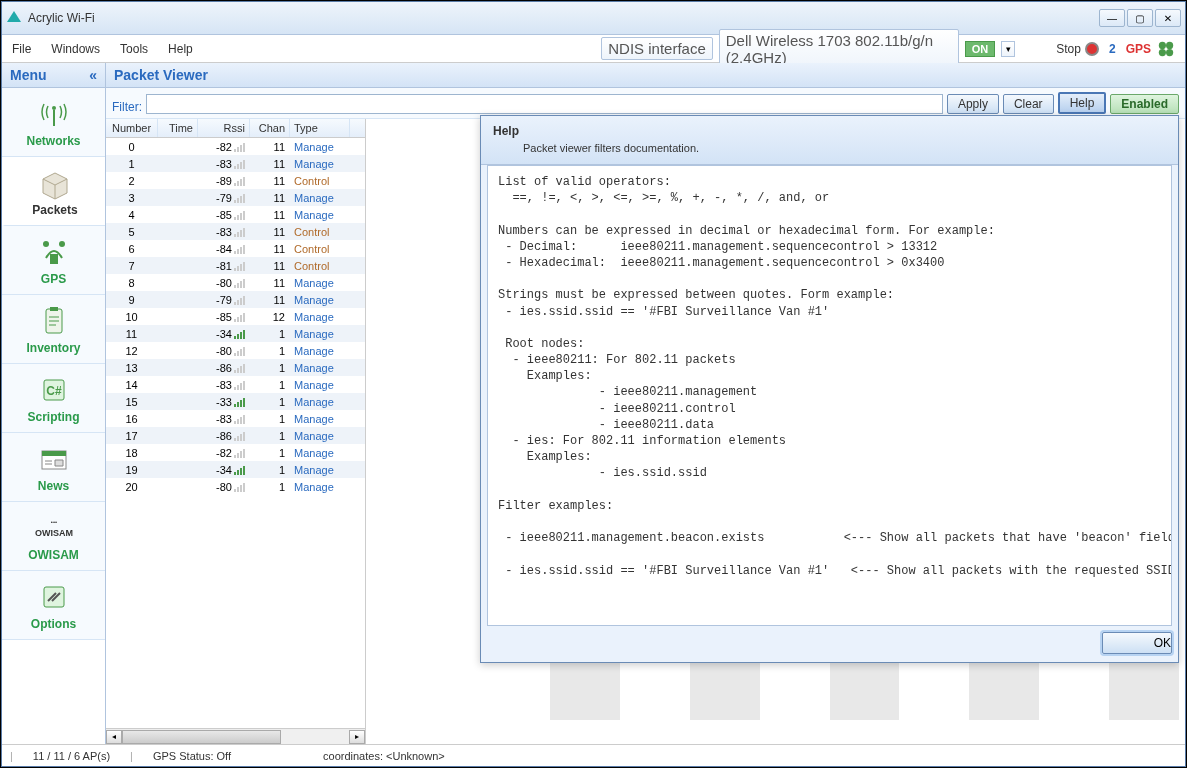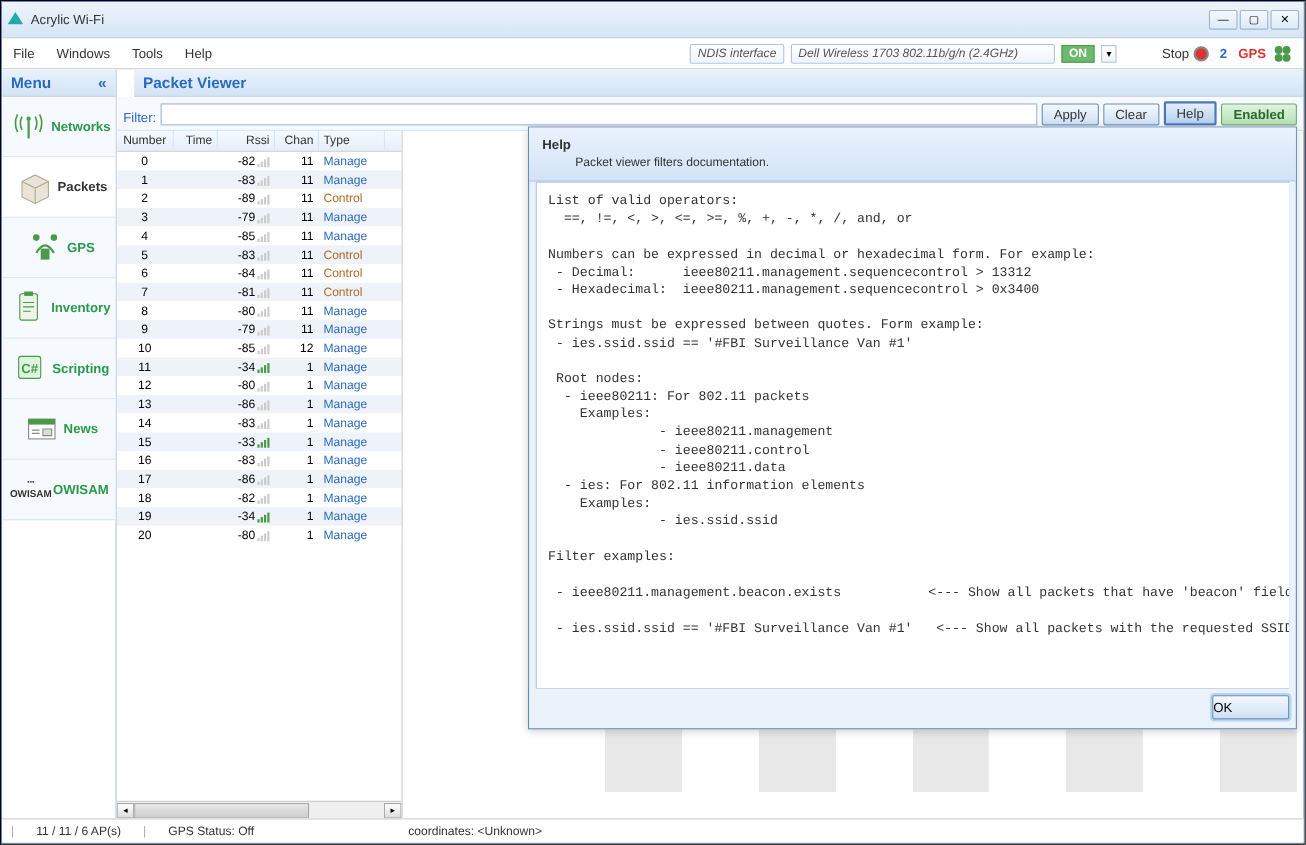--- a/index.html
+++ b/index.html
@@ -6,38 +6,38 @@
 body { font-family: "Segoe UI", Tahoma, sans-serif; font-size: 12px; background: #000; width: 1187px; height: 768px; overflow: hidden; position: relative; }
 .window { position: absolute; top: 1px; left: 1px; right: 1px; bottom: 1px; background: #fff; border: 1px solid #5a7ca8; display: flex; flex-direction: column; }
 .titlebar { height: 28px; background: linear-gradient(#eef4fb, #d6e5f5); display: flex; align-items: center; padding: 16px 4px; border-bottom: 1px solid #b0c4de; justify-content: flex-end; }
 .titlebar-icon { width: 16px; height: 16px; margin-right: 6px; }
 .titlebar-text { flex: 1; color: #333; font-size: 12px; }
 .win-btns { display: flex; gap: 2px; }
 .win-btn { width: 26px; height: 18px; background: linear-gradient(#f5f9fd,#dce9f7); border: 1px solid #9db5cf; border-radius: 2px; display: flex; align-items: center; justify-content: center; font-size: 10px; cursor: pointer; }
 .menubar { height: 28px; display: flex; align-items: center; padding: 0 10px; gap: 20px; border-bottom: 1px solid #ccc; background: #fff; }
 .menubar-item { color: #333; cursor: pointer; }
 .toolbar-right { margin-left: auto; display: flex; align-items: center; gap: 6px; }
-.combo { border: 1px solid #b0c4de; background: linear-gradient(#fff,#eef4fb); padding: 2px 6px; border-radius: 2px; font-size: 11px; color: #555; font-style: italic; }
+.combo { border: 1px solid #b0c4de; background: linear-gradient(#fff,#eef4fb); padding: 2px 6px; border-radius: 2px; font-size: 15px; color: #555; }
 .on-badge { background: #6db96d; color: #fff; padding: 1px 6px; font-weight: bold; border: 1px solid #4a9a4a; font-size: 11px; }
 .dropdown-arrow { width: 14px; border: 1px solid #b0c4de; background: linear-gradient(#fff,#eef4fb); text-align: center; font-size: 9px; padding: 2px 0; }
 .stop-btn { display: flex; align-items: center; gap: 4px; color: #333; cursor: pointer; margin-left: 35px; }
 .stop-icon { width: 14px; height: 14px; border-radius: 50%; background: #d33; border: 2px solid #888; }
 .count-badge { color: #2a6abf; font-weight: bold; margin: 0 4px; }
 .gps-badge { color: #d33; font-weight: bold; }
 .clover { width: 18px; height: 18px; color: #4a9a4a; }
 .body-row { flex: 1; display: flex; overflow: hidden; }
 .sidebar { width: 104px; border-right: 1px solid #b0c4de; display: flex; flex-direction: column; background: #fff; }
 .sidebar-header { background: linear-gradient(#eaf2fc,#d3e3f6); color: #2a6abf; font-weight: bold; padding: 4px 8px; border-bottom: 1px solid #b0c4de; display: flex; justify-content: space-between; align-items: center; font-size: 14px; }
-.sidebar-item { display: flex; flex-direction: row; align-items: center; justify-content: center; padding: 8px 0; border-bottom: 1px solid #d6e5f5; cursor: pointer; background: #f6fafe; }
+.sidebar-item { display: flex; flex-direction: column; align-items: center; justify-content: center; padding: 8px 0; border-bottom: 1px solid #d6e5f5; cursor: pointer; background: #f6fafe; }
 .sidebar-item.active { background: #fff; border-left: 3px solid #fff; }
 .sidebar-item .icon { width: 40px; height: 36px; display: flex; align-items: center; justify-content: center; margin-bottom: 2px; }
 .sidebar-label { color: #2a9a4a; font-weight: bold; font-size: 12px; }
 .sidebar-item.active .sidebar-label { color: #333; }
 .main { flex: 1; display: flex; flex-direction: column; overflow: hidden; position: relative; }
-.main-header { background: linear-gradient(#eaf2fc,#d3e3f6); color: #2a6abf; font-weight: bold; padding: 4px 8px; border-bottom: 1px solid #b0c4de; font-size: 14px; margin-left: 16px; }
+.main-header { background: linear-gradient(#eaf2fc,#d3e3f6); color: #2a6abf; font-weight: bold; padding: 4px 8px; border-bottom: 1px solid #b0c4de; font-size: 14px; }
 .filter-row { display: flex; align-items: flex-end; padding: 4px 6px; gap: 4px; background: #f6fafe; border-bottom: 1px solid #d6e5f5; }
 .filter-label { color: #2a6abf; }
 .filter-input { flex: 1; border: 1px solid #9db5cf; padding: 2px 4px; font-size: 12px; }
 .btn { border: 1px solid #6a8bb5; background: linear-gradient(#f5f9fd,#cde0f4); padding: 2px 10px; border-radius: 2px; cursor: pointer; font-size: 12px; color: #333; }
 .btn.help-active { border: 2px solid #4a77b5; background: linear-gradient(#e4eefa,#b7d0ee); }
 .btn.enabled { background: linear-gradient(#dff4df,#b7e0b7); border-color: #6aa86a; color: #2a6a2a; font-weight: bold; }
 .btn-right { margin-left: auto; }
 .content-row { flex: 1; display: flex; overflow: hidden; }
 .table-wrap { width: 260px; overflow: hidden; border-right: 1px solid #ccc; position: relative; display: flex; flex-direction: column; }
 .thead { display: flex; background: linear-gradient(#f6fafe,#e4eefa); border-bottom: 1px solid #ccc; font-size: 11px; }
@@ -61,21 +61,21 @@
 .hscroll { height: 16px; background: #eee; border-top: 1px solid #ccc; display: flex; align-items: center; }
 .hscroll-btn { width: 16px; height: 14px; background: linear-gradient(#fff,#ddd); border: 1px solid #aaa; display: flex; align-items: center; justify-content: center; font-size: 8px; }
 .hscroll-track { flex: 1; height: 14px; background: #f0f0f0; position: relative; }
 .hscroll-thumb { position: absolute; left: 0; width: 70%; height: 100%; background: linear-gradient(#e8e8e8,#ccc); border: 1px solid #aaa; }
 .help-panel { position: absolute; left: 374px; top: 52px; right: 6px; height: 548px; background: #eaf2fc; border: 1px solid #6a8bb5; box-shadow: 0 2px 8px rgba(0,0,0,0.2); display: flex; flex-direction: column; z-index: 50; }
 .help-header { padding: 8px 12px 10px; background: linear-gradient(#eaf2fc,#d3e3f6); border-bottom: 1px solid #b0c4de; }
 .help-title { font-weight: bold; color: #333; margin-bottom: 4px; }
 .help-sub { color: #333; font-size: 11px; padding-left: 30px; }
 .help-body { flex: 1; background: #fff; margin: 0 6px 6px 6px; border: 1px solid #b0c4de; padding: 8px 10px; font-family: "Courier New", monospace; font-size: 12px; color: #333; white-space: pre; overflow: auto; line-height: 1.35; }
 .help-footer { display: flex; justify-content: flex-end; padding: 0 6px 8px; }
-.ok-btn { width: 70px; border: 1px solid #6a8bb5; background: linear-gradient(#f5f9fd,#cde0f4); padding: 3px 0; border-radius: 2px; cursor: pointer; text-align: left; box-shadow: 0 0 0 2px #b7d3f2; }
+.ok-btn { width: 70px; border: 1px solid #6a8bb5; background: linear-gradient(#f5f9fd,#cde0f4); padding: 3px 0; border-radius: 2px; cursor: pointer; text-align: right; box-shadow: 0 0 0 2px #b7d3f2; }
 .statusbar { height: 22px; border-top: 1px solid #ccc; display: flex; align-items: center; padding: 0 8px; gap: 20px; font-size: 11px; color: #333; background: #fff; }
 .status-sep { color: #aaa; }
 .bg-stripes { position: absolute; left: 374px; right: 6px; top: 600px; bottom: 24px; display: flex; z-index: 1; }
 .bg-stripes div { flex: 1; }
 .bg-stripes div:nth-child(even){ background: #e8e8e8; }
 .bg-stripes div:nth-child(odd){ background: #fff; }
 </style>
 </head>
 <body>
 
@@ -185,20 +185,29 @@
           </div>
           <div class="sidebar-item">
             <div class="icon">
               <svg width="40" height="36" viewBox="0 0 40 36">
                 <text x="20" y="14" text-anchor="middle" font-size="6" fill="#333">•••</text>
                 <text x="20" y="26" text-anchor="middle" font-size="9" fill="#333" font-weight="bold">OWISAM</text>
               </svg>
             </div>
             <div class="sidebar-label">OWISAM</div>
           </div>
+          <div class="sidebar-item">
+            <div class="icon">
+              <svg width="40" height="36" viewBox="0 0 40 36">
+                <rect x="10" y="8" width="20" height="20" rx="2" fill="#dff4df" stroke="#4a9a4a"></rect>
+                <path d="M14 22 L22 14 M18 22 L26 14" stroke="#555" stroke-width="2"></path>
+              </svg>
+            </div>
+            <div class="sidebar-label">Options</div>
+          </div>
         </div>
     </div>
 
     <div class="main">
       <div class="main-header">Packet Viewer</div>
       <div class="filter-row">
         <span class="filter-label">Filter:</span>
         <input class="filter-input" style="">
         <span class="btn">Apply</span>
         <span class="btn">Clear</span>
@@ -527,15 +536,15 @@
       </div>
 
     </div>
   </div>
 
   <div class="statusbar">
     <span class="status-sep">|</span>
     <span>11 / 11 / 6 AP(s)</span>
     <span class="status-sep">|</span>
     <span>GPS Status: Off</span>
-    <span style="margin-left:120px">coordinates: &lt;Unknown&gt;</span>
+    <span style="margin-left:72px">coordinates: &lt;Unknown&gt;</span>
   </div>
 </div>
 
 </body></html>

